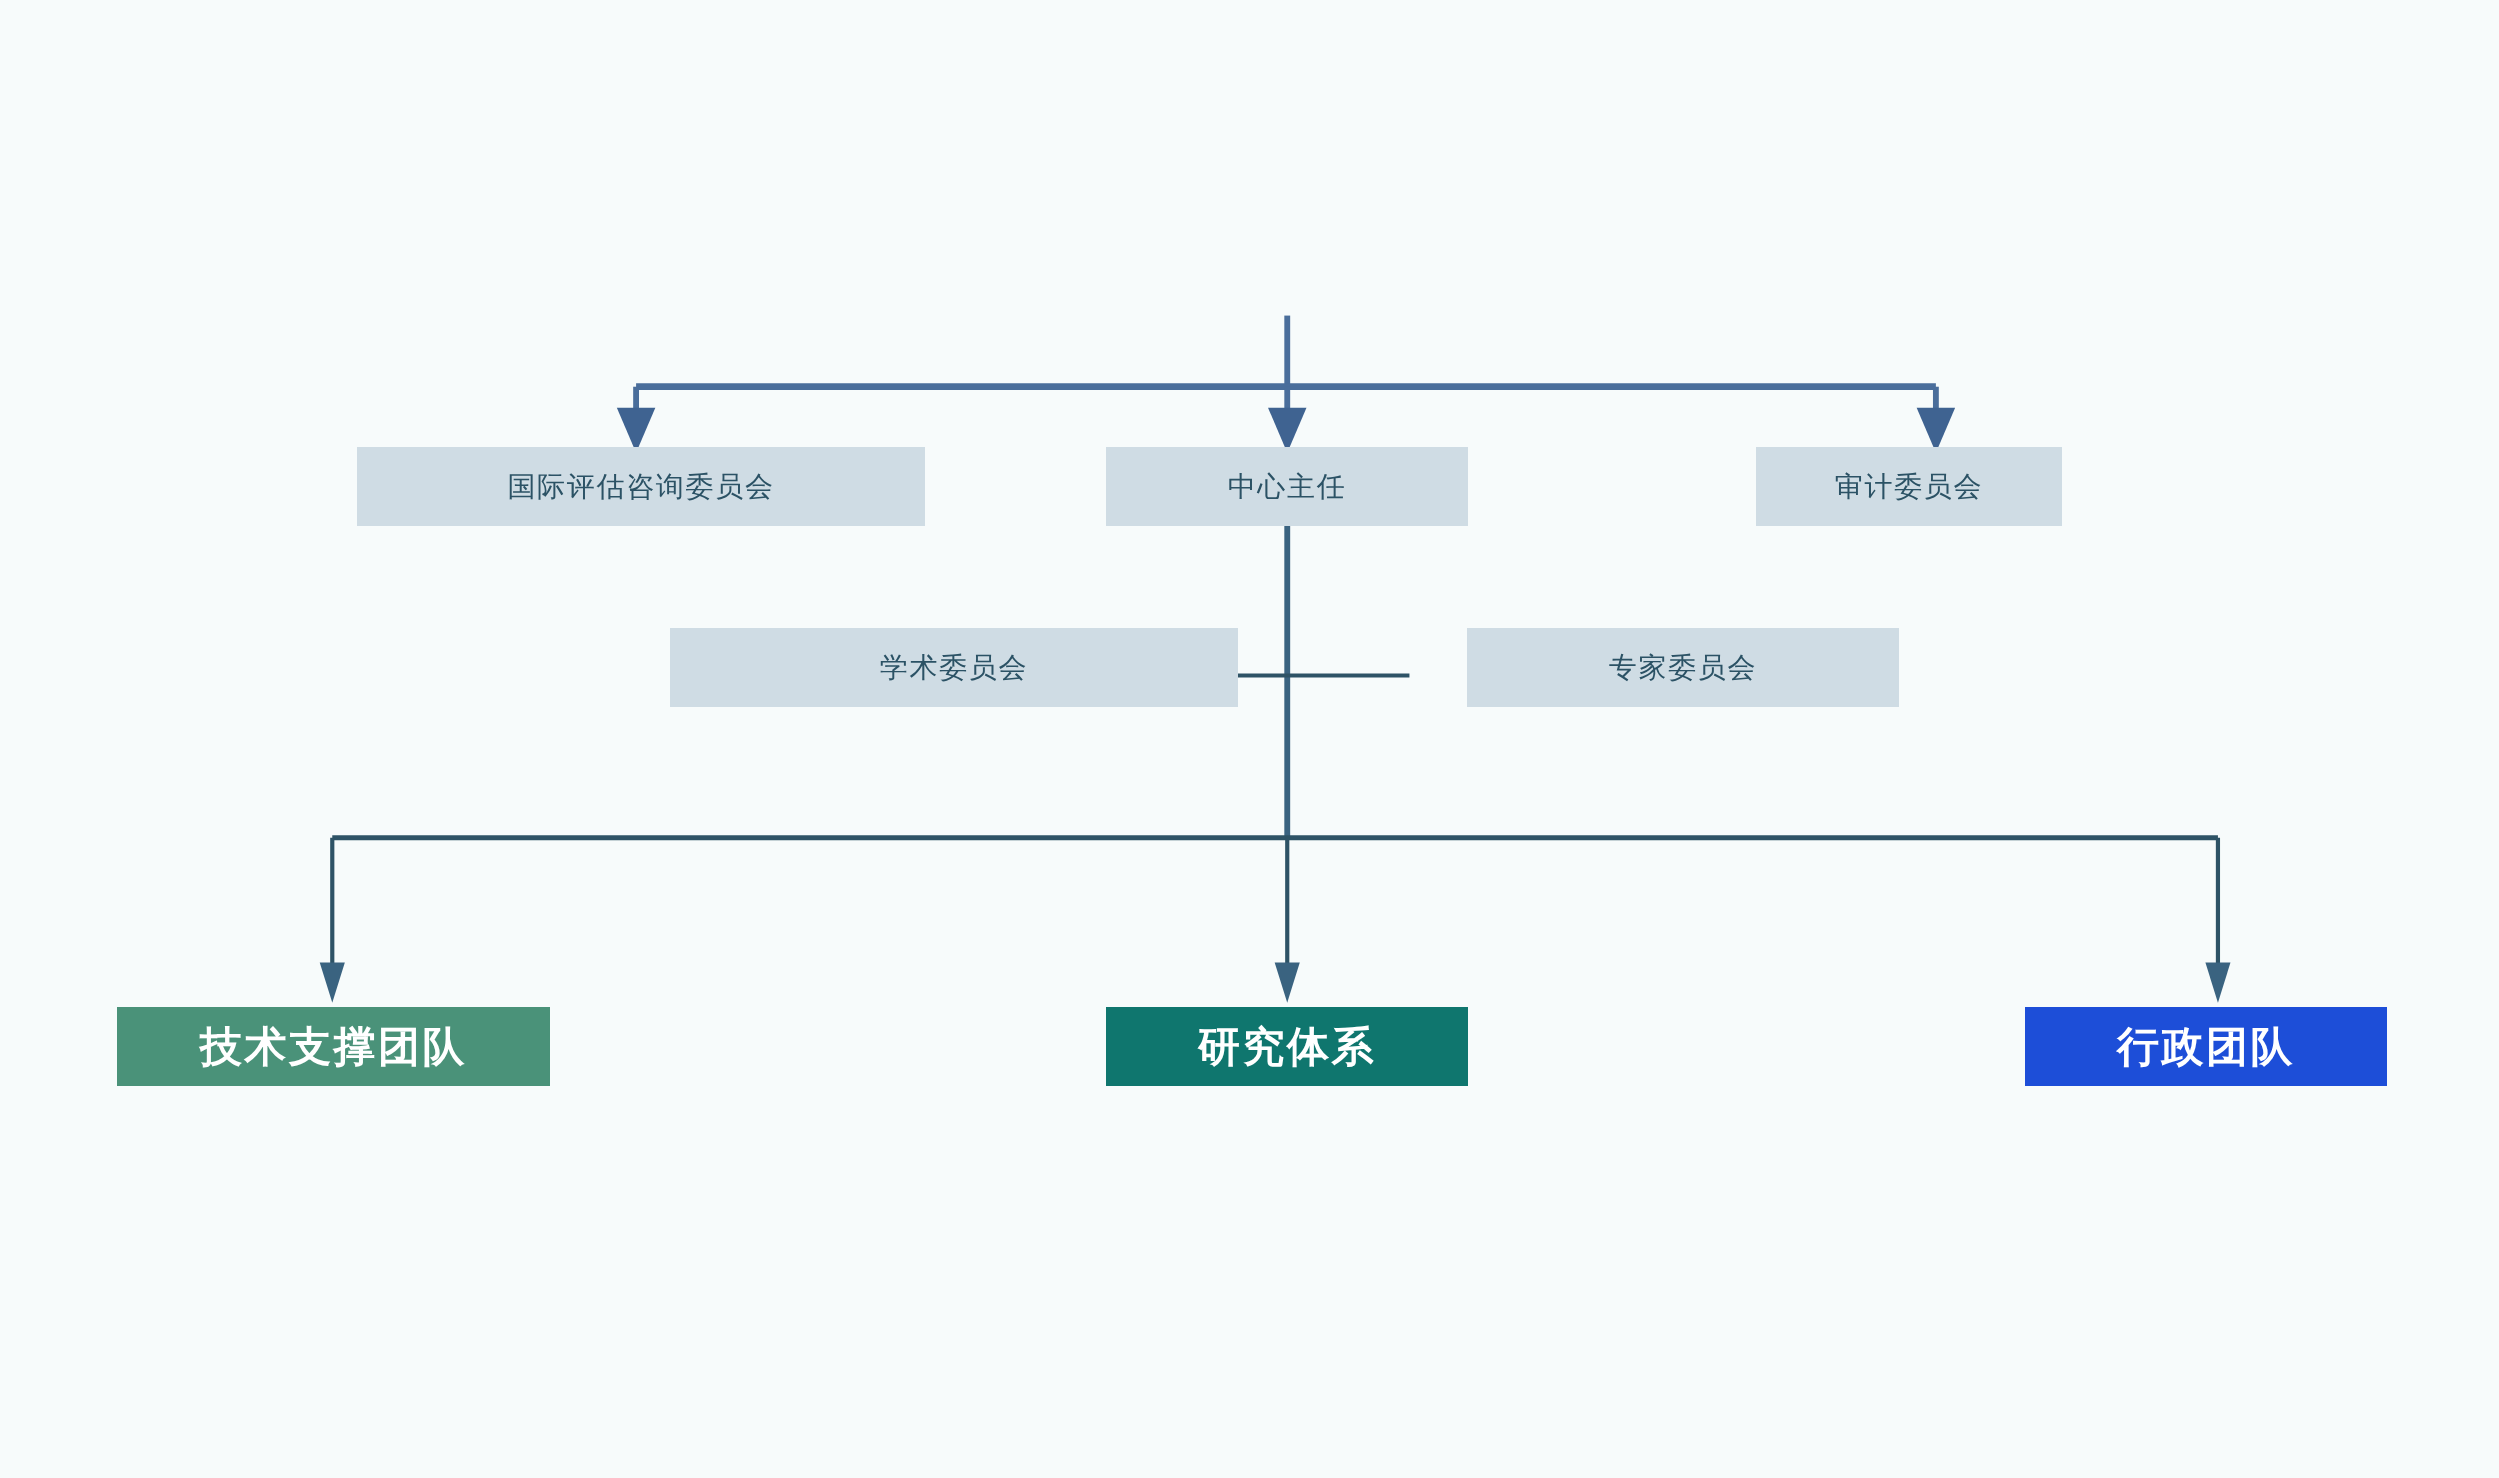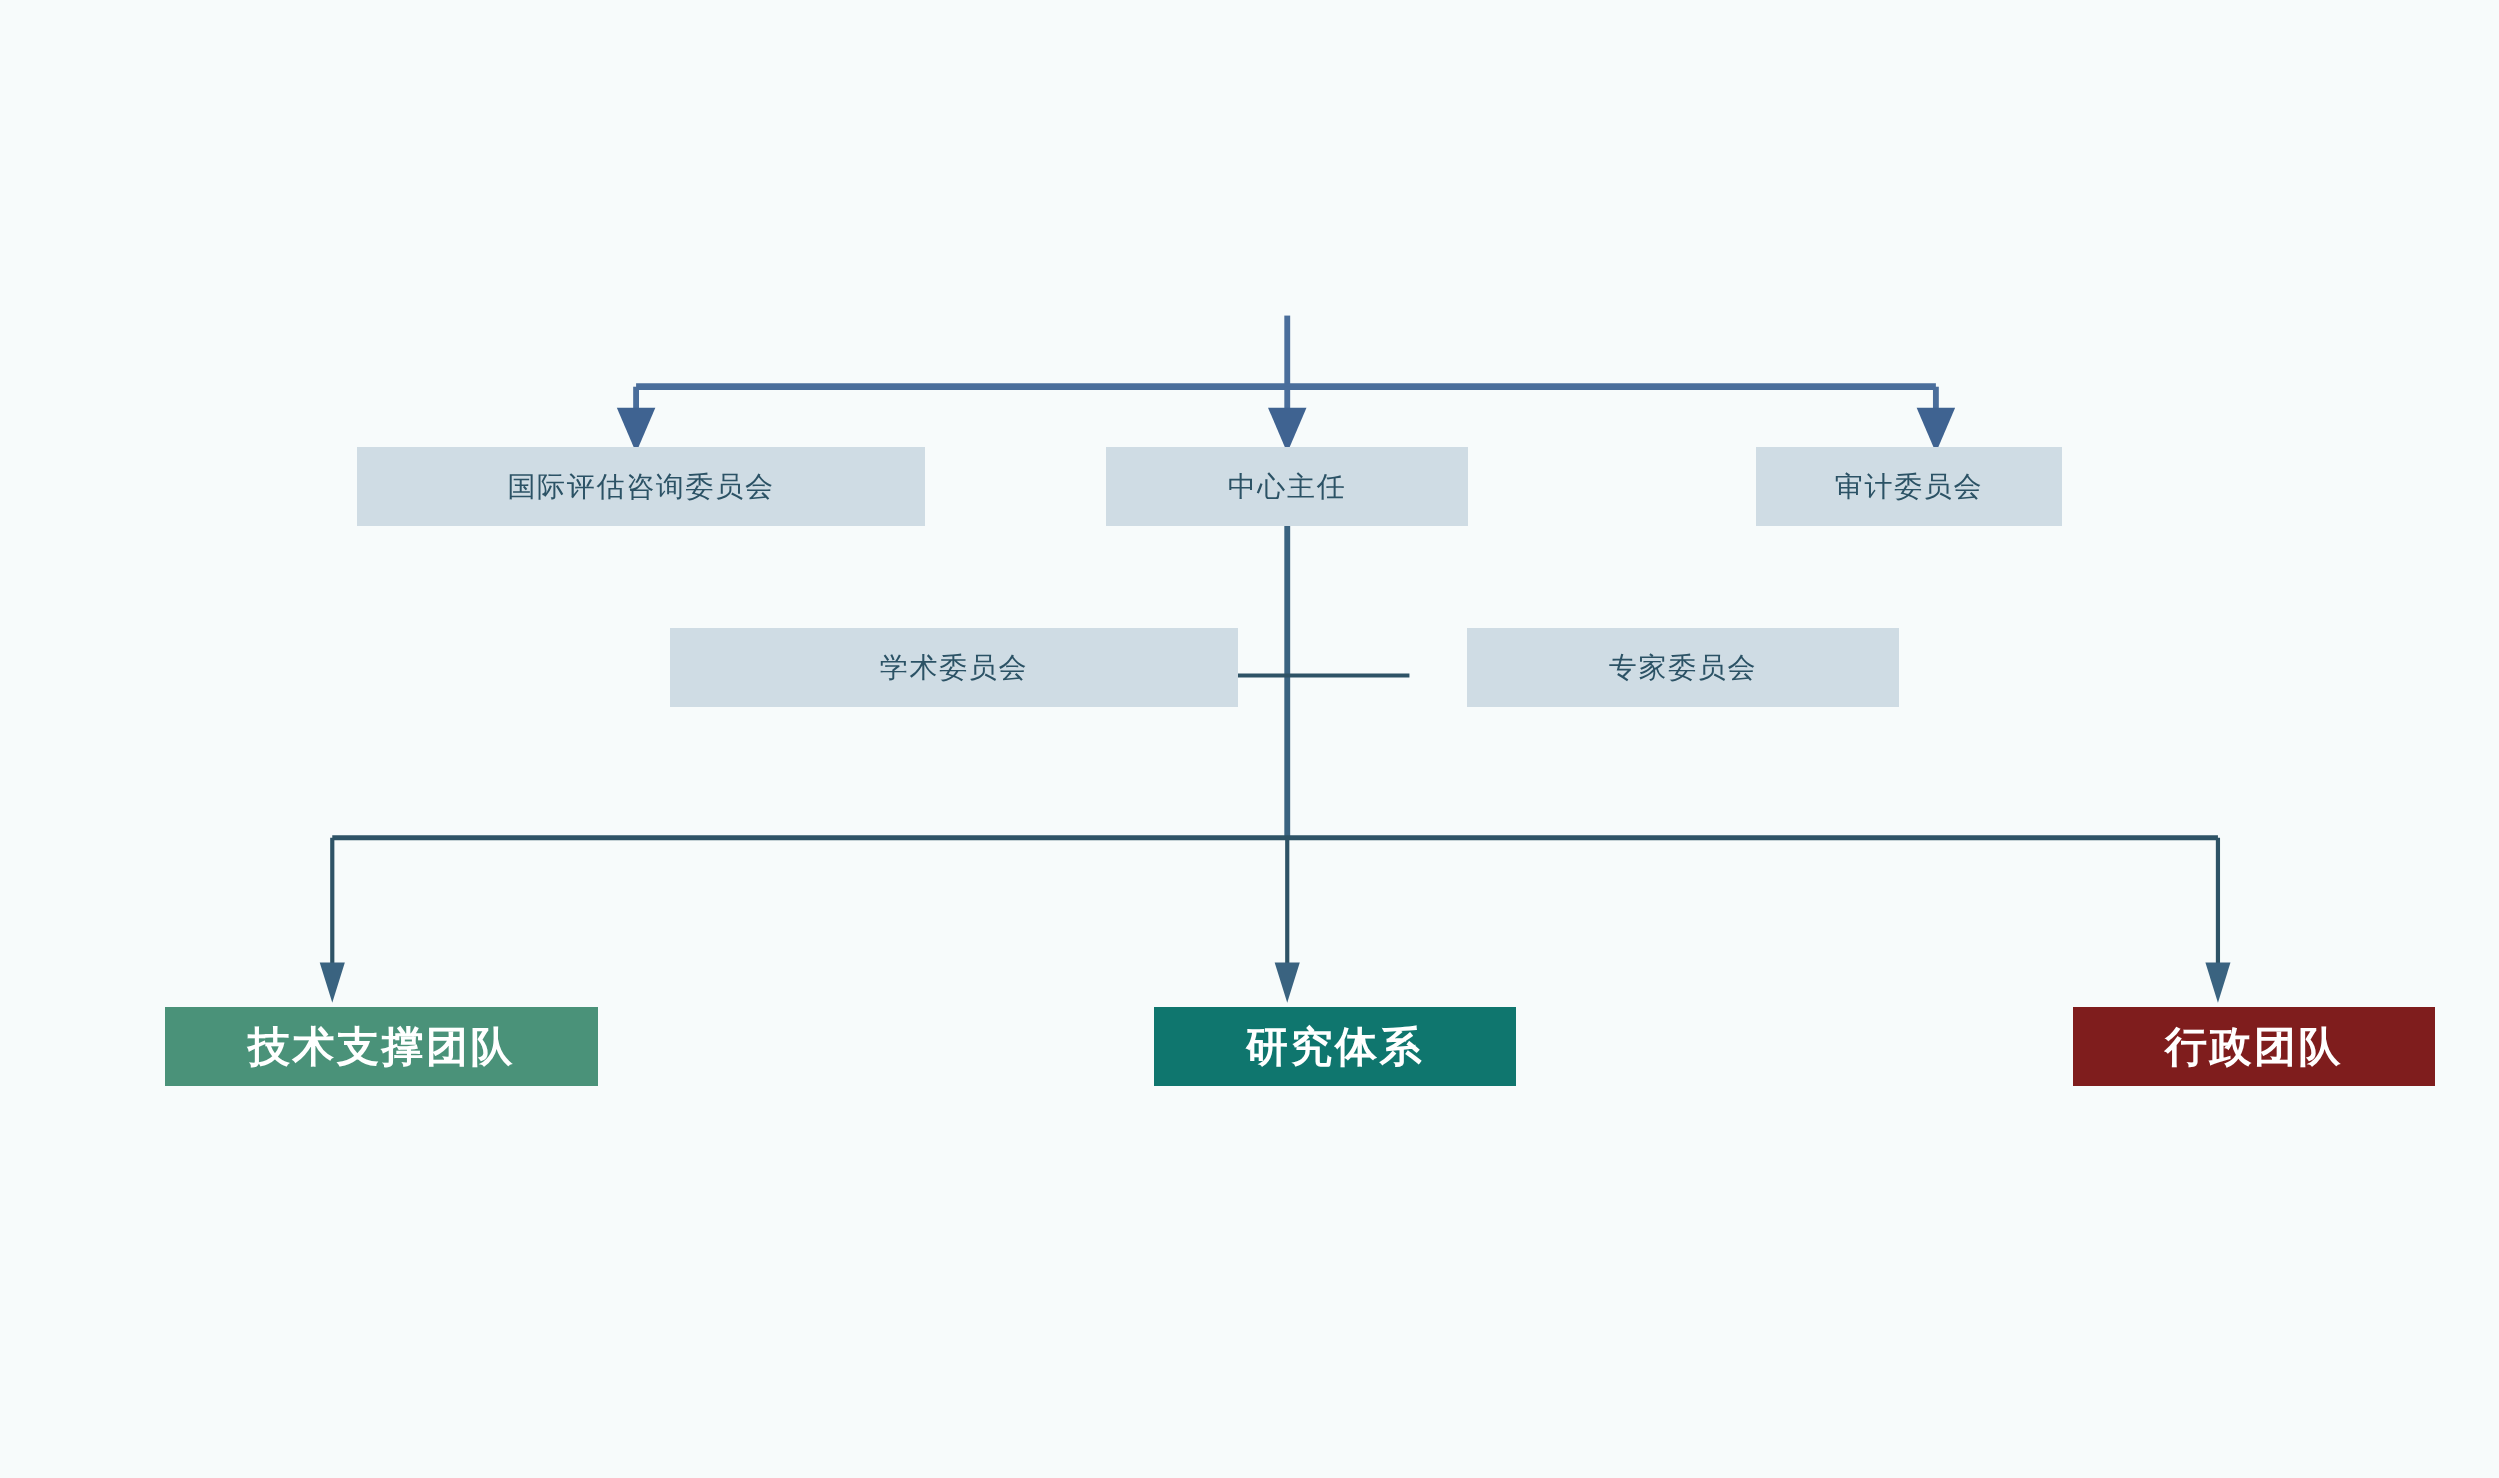--- a/index.html
+++ b/index.html
@@ -46,25 +46,24 @@
   .node-committee {
     background: #cfdce4;
     color: #2b5265;
     font-size: 28px;
     font-weight: 400;
   }
   .node-team {
     color: #ffffff;
     font-size: 42px;
     font-weight: 700;
-    margin-left: 48px;
   }
   .node-team-tech { background: #4a9279; }
   .node-team-research { background: #0f766e; }
-  .node-team-admin { background: #7f1d1d; }
+  .node-team-admin { background: #1d4ed8; }
 </style>
 </head>
 <body>
 
 <div id="canvas">
 
   <svg id="edges" viewBox="0 0 2987 1767" width="2500" height="1479" xmlns="http://www.w3.org/2000/svg">
 
     <g>
 

